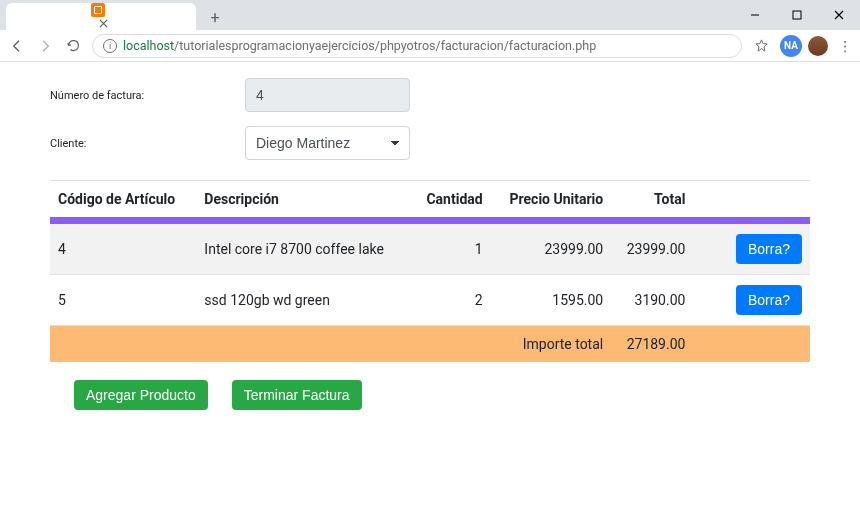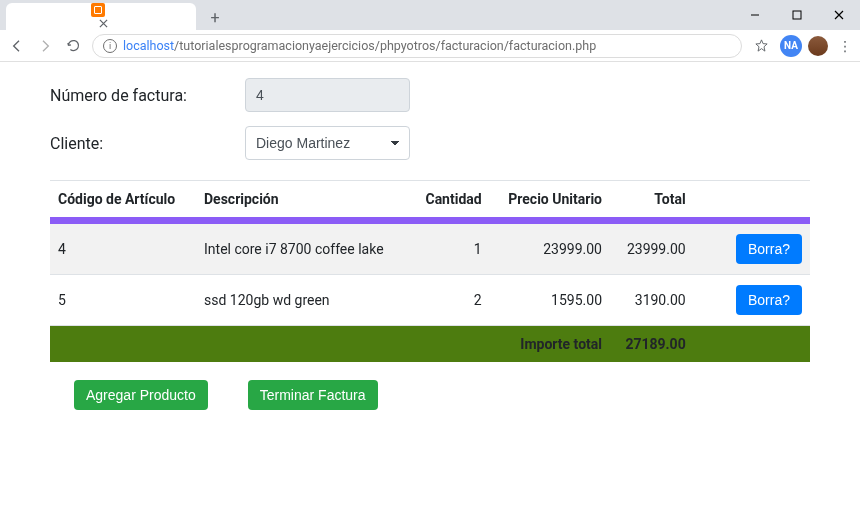--- a/index.html
+++ b/index.html
@@ -12,43 +12,43 @@
   .favicon::before { content:""; width:6px; height:6px; border:1.5px solid #fff; border-radius:1px; }
   .tab-title { flex:1; overflow:hidden; text-overflow:ellipsis; white-space:nowrap; }
   .tab-close { width:14px; height:14px; margin-left:4px; color:#5f6368; cursor:pointer; display:flex; align-items:center; justify-content:center;}
   .newtab { width:26px; height:26px; margin-left:6px; display:flex; align-items:center; justify-content:center; color:#5f6368; cursor:pointer; font-size:16px;}
   .winbtns { margin-left:auto; display:flex; height:100%; }
   .winbtn { width:42px; display:flex; align-items:center; justify-content:center; color:#000; font-family: "Segoe MDL2 Assets", Arial; font-size:11px; cursor:pointer;}
   .addrbar { height:32px; background:#fff; border-bottom:1px solid #e0e0e0; display:flex; align-items:center; padding:0 4px; gap:2px; }
   .navbtn { width:26px; height:26px; display:flex; align-items:center; justify-content:center; color:#5f6368; border-radius:50%; cursor:pointer; }
   .navbtn.disabled { color:#b0b0b0; cursor:default;}
   .url { flex:1; display:flex; align-items:center; height:24px; border:1px solid #dcdcdc; border-radius:14px; padding:0 10px; margin:0 4px; font-size:12.5px; color:#6e6e6e;}
-  .url .domain { color:#3b82f6; }
+  .url .domain { color:#15803d; }
   .url .info-icon{ width:14px; height:14px; border:1px solid #6e6e6e; border-radius:50%; margin-right:6px; display:flex; align-items:center; justify-content:center; font-size:9px; color:#6e6e6e;}
   .ext { width:22px; height:22px; border-radius:50%; margin-left:4px; display:flex; align-items:center; justify-content:center;}
   .ext.blue { background:#4285f4; color:#fff; font-size:10px; font-weight:bold; position:relative;}
   .avatar { width:20px; height:20px; border-radius:50%; background:linear-gradient(#8b5a3c,#6b3a1c); margin:0 4px; cursor:pointer;}
   .menu-dots { width:22px; display:flex; align-items:center; justify-content:center; color:#5f6368; cursor:pointer; font-size:14px;}
   
   .page { flex:1; overflow:auto; padding:16px 50px 20px 50px; }
   .form-row { display:flex; align-items:center; margin-bottom:14px; }
-  .form-row label { width:195px; color:#212529; font-size:16px;}
+  .form-row label { width:195px; color:#212529; font-size:11px;}
   .form-control { width:165px; height:34px; padding:4px 10px; border:1px solid #ced4da; border-radius:4px; font-size:14px; background:#fff; color:#495057;}
   .form-control[readonly]{ background:#e9ecef; }
   select.form-control { appearance:none; background-image: linear-gradient(45deg, transparent 50%, #343a40 50%), linear-gradient(-45deg, transparent 50%, #343a40 50%); background-position: calc(100% - 14px) 14px, calc(100% - 10px) 14px; background-size:4px 4px,4px 4px; background-repeat:no-repeat; padding-right:40px;}
   .table { width:100%; border-collapse:collapse; margin-top:20px; font-size:14px; }
   .table th { text-align:left; padding:10px 8px; border-top:1px solid #dee2e6; border-bottom:7px solid #8b5cf6; font-weight:700; white-space:nowrap;}
   .table td { padding:10px 8px; border-top:1px solid #dee2e6; vertical-align:middle;}
   .table .num { text-align:right; }
   .table tbody tr:nth-child(odd) { background:#f2f2f2; }
-  .table tfoot td { background:#4d7c0f; font-weight:700; }
+  .table tfoot td { background:#fdba74; font-weight:400; }
   .btn { display:inline-block; padding:7px 12px; font-size:14px; border-radius:4px; border:none; cursor:pointer; color:#fff; text-align:center;margin-left:24px;}
   .btn-primary { background:#007bff; }
   .btn-success { background:#28a745; }
-  .btn-row { margin-top:18px; display:flex; gap:16px; }
+  .btn-row { margin-top:18px; display:flex; gap:0; }
   svg { display:block; }
 </style>
 </head>
 <body>
 
 <div class="browser">
 
   <div class="titlebar">
     <div class="tab">
       <span class="favicon"></span>

